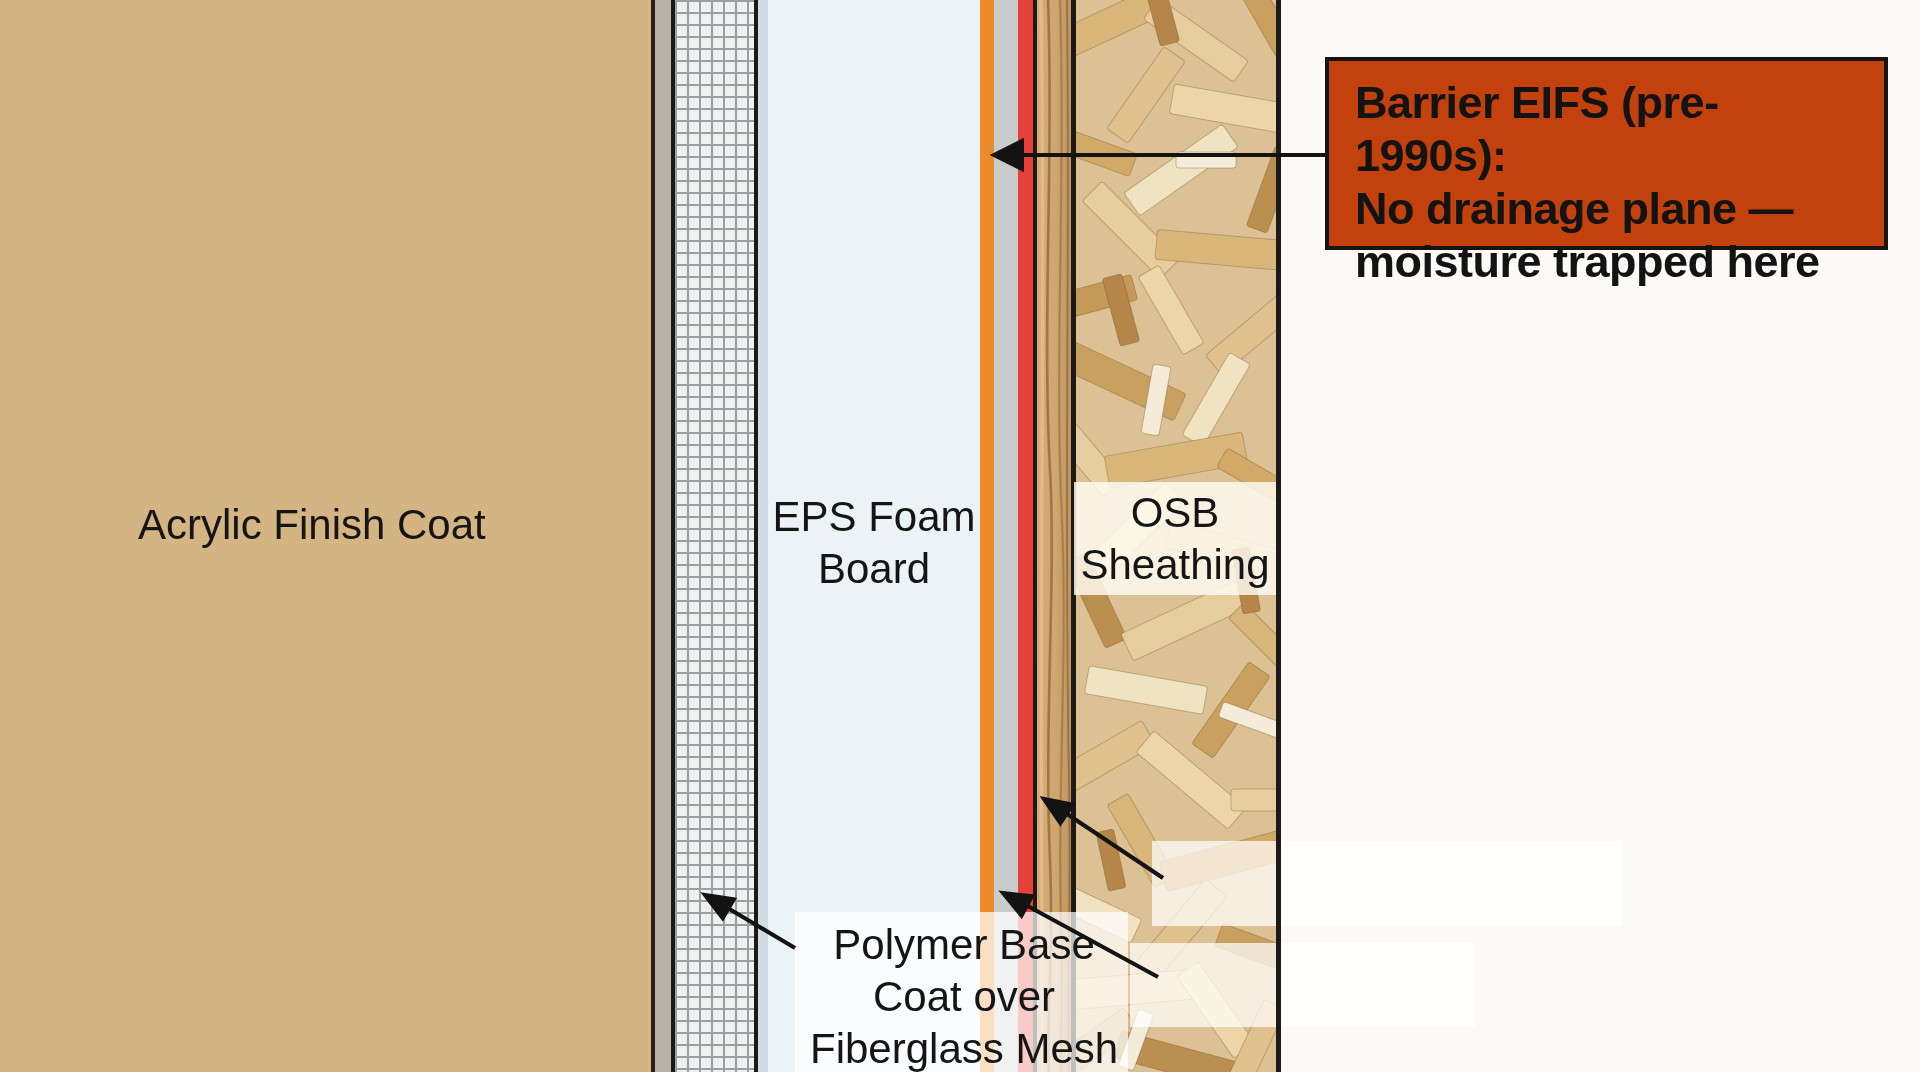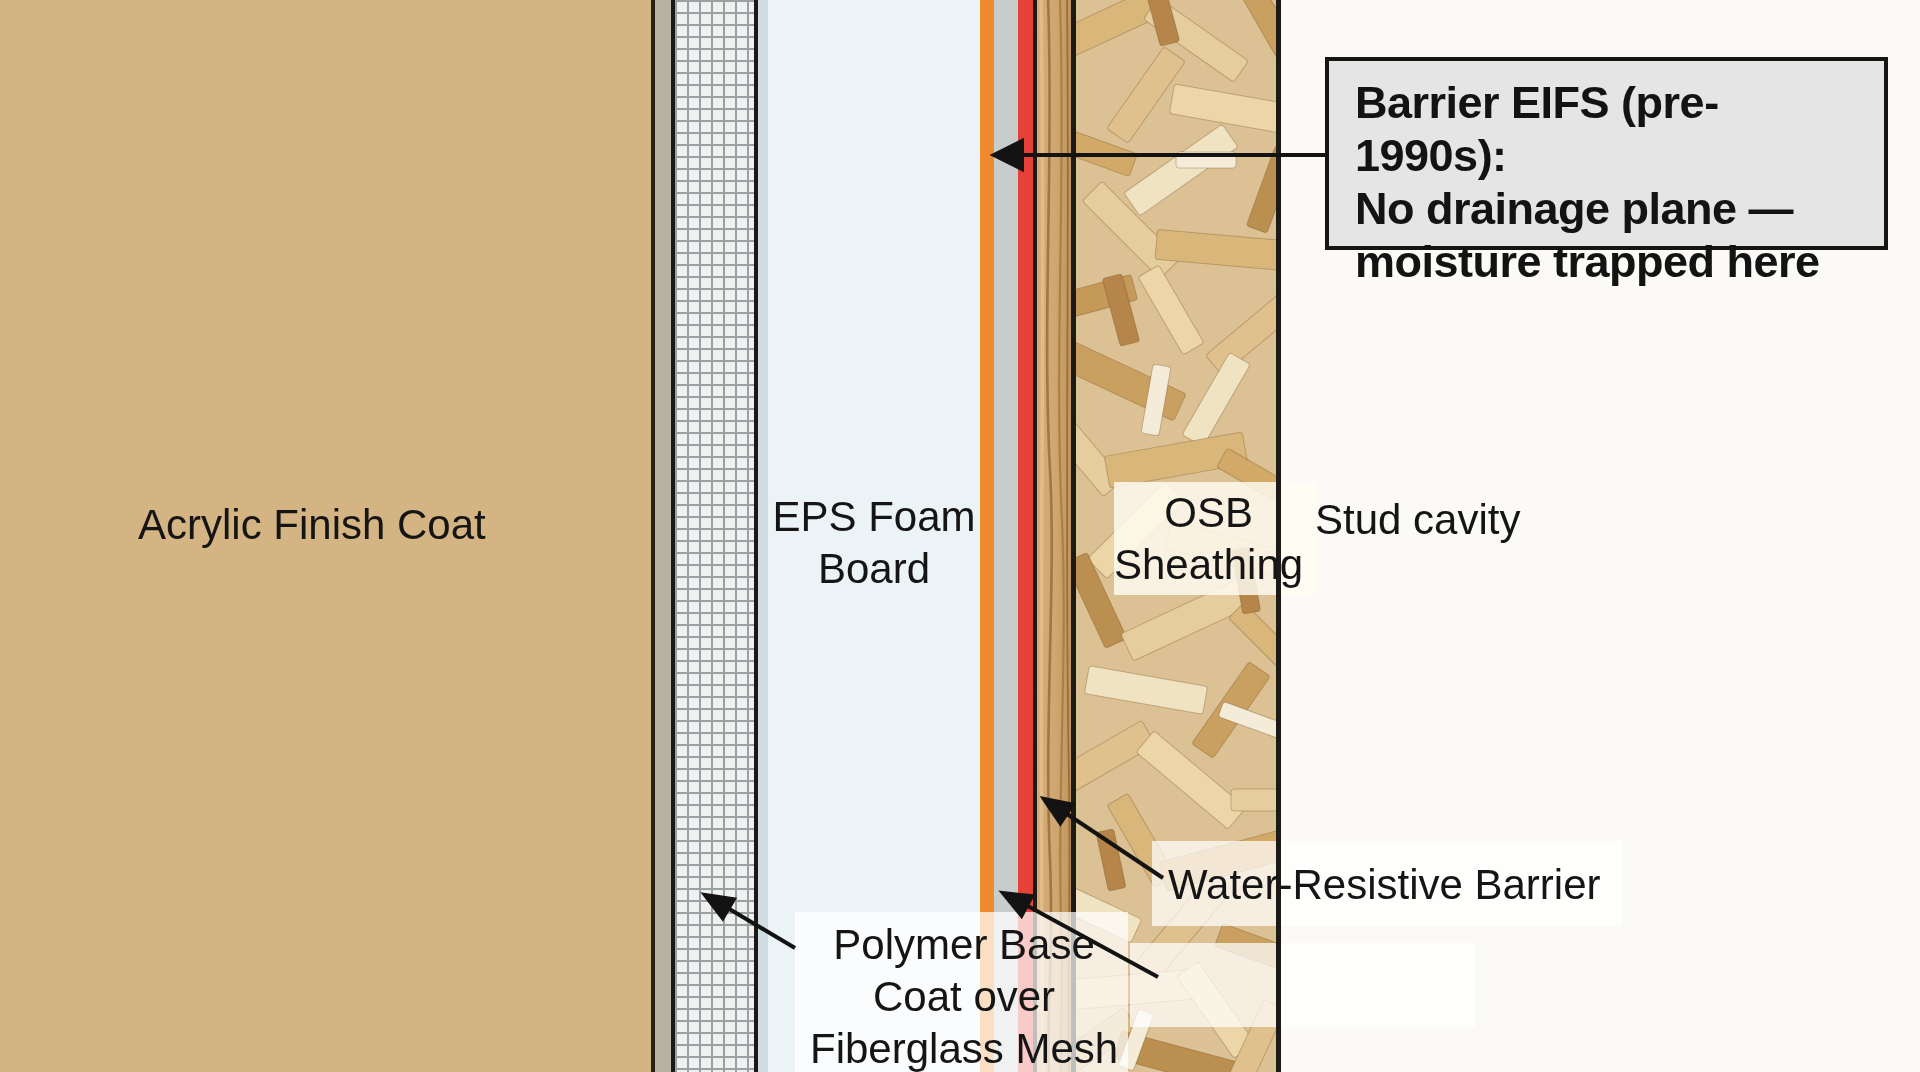--- a/index.html
+++ b/index.html
@@ -19,25 +19,25 @@
   #mesh-layer{
     background-color:#eff1f1;
     background-image:
       repeating-linear-gradient(to right,#99a0a2 0 2px,rgba(0,0,0,0) 2px 12px),
       repeating-linear-gradient(to bottom,#99a0a2 0 2px,rgba(0,0,0,0) 2px 12px);
   }
   .fadebox{position:absolute;background:rgba(255,255,255,0.72);z-index:10;}
   #osb-label-box{
     position:absolute;left:1074px;top:482px;width:202px;height:113px;
     background:rgba(255,252,243,0.82);z-index:10;
-    display:flex;align-items:center;justify-content:flex-start;margin-left:40px;
+    display:flex;align-items:center;justify-content:center;
   }
   #callout{
     position:absolute;left:1325px;top:57px;width:563px;height:193px;
-    box-sizing:border-box;border:4px solid #171512;background:#e5e5e5;
+    box-sizing:border-box;border:4px solid #171512;background:#c2410c;
     z-index:25;padding:15px 18px 16px 26px;
   }
   #callout .callout-text{
     font-weight:bold;font-size:45px;line-height:53px;color:#131313;
     white-space:pre-line;letter-spacing:-0.5px;
   }
   #arrow-overlay{position:absolute;left:0;top:0;z-index:30;pointer-events:none;}
   #stud-border-line{z-index:12;}
   svg{display:block;}
 </style>
@@ -154,23 +154,21 @@
   <div class="label nowrap" style="left:138px;top:499px;">Acrylic Finish Coat</div>
 
   <div class="label center" style="left:768px;top:491px;width:212px;">EPS Foam
 Board</div>
 
   <div id="osb-label-box">
     <div class="label center" style="position:static;">OSB
 Sheathing</div>
   </div>
 
-  <div class="label nowrap" style="left:1315px;top:494px;">Stud cavity</div>
 
-  <div class="label nowrap" style="left:1168px;top:859px;">Water-Resistive Barrier</div>
 
 
   <div class="label" style="left:810px;top:919px;">Polymer Base
 Coat over
 Fiberglass Mesh</div>
 
   <div id="callout">
     <div class="callout-text">Barrier EIFS (pre-1990s):
 No drainage plane —
 moisture trapped here</div>

